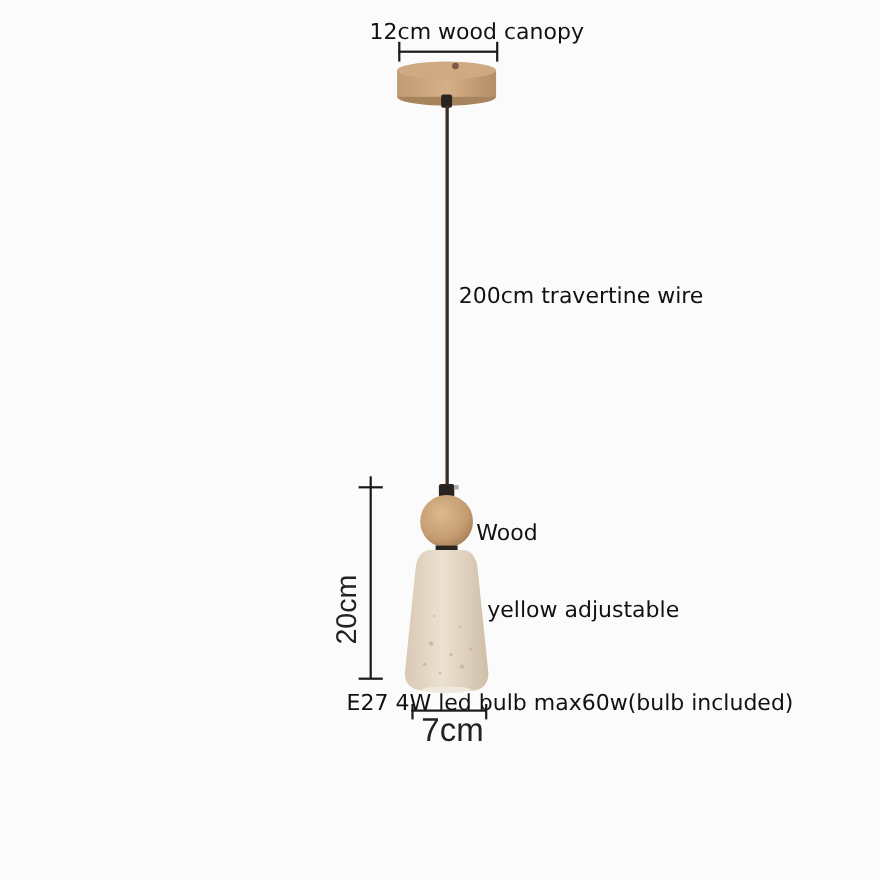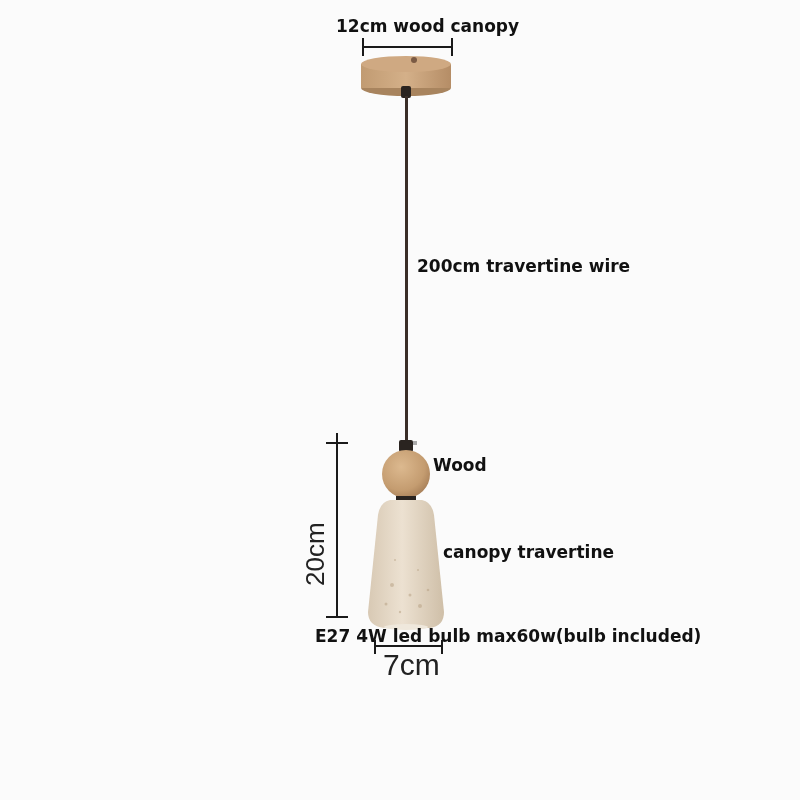--- a/index.html
+++ b/index.html
@@ -5,24 +5,24 @@
     html, body { margin: 0; padding: 0; }
     body {
       width: 800px; height: 800px;
       background: #fbfbfb;
       position: relative;
       overflow: hidden;
       font-family: "DejaVu Sans", sans-serif;
     }
     .label {
       position: absolute;
-      font-weight: bold;
+      font-weight: normal;
       color: #111;
       white-space: nowrap;
-      font-size: 17px;
+      font-size: 20px;
     }
     .thin-label {
       position: absolute;
       color: #222;
       font-family: "Liberation Sans", sans-serif;
       font-size: 30px;
       white-space: nowrap;
     }
     .line { position: absolute; background: #1a1a1a; }
     svg.product { position: absolute; left: 0; top: 0; }
@@ -80,22 +80,22 @@
     <ellipse cx="406" cy="627" rx="22" ry="3" fill="#efe8dc"></ellipse>
   </svg>
 </div>
 
 <div class="line" style="left:362px;top:46px;width:90px;height:2px;"></div>
 <div class="line" style="left:362px;top:38px;width:2px;height:18px;"></div>
 <div class="line" style="left:451px;top:38px;width:2px;height:18px;"></div>
 <div class="label" style="left:336px;top:16px;">12cm wood canopy</div>
 
 <div class="label" style="left:417px;top:256px;">200cm travertine wire</div>
-<div class="label" style="left:433px;top:455px;">Wood</div>
-<div class="label" style="left:443px;top:542px;">canopy travertine</div>
+<div class="label" style="left:433px;top:472px;">Wood</div>
+<div class="label" style="left:443px;top:542px;">yellow adjustable</div>
 
 <div class="line" style="left:336px;top:433px;width:2px;height:184px;"></div>
 <div class="line" style="left:326px;top:442px;width:22px;height:2px;"></div>
 <div class="line" style="left:326px;top:616px;width:22px;height:2px;"></div>
 <div class="thin-label" style="left:286px;top:540px;transform:rotate(-90deg);transform-origin:left top;font-size:26px;top:586px;left:300px;">20cm</div>
 
 <div class="label" style="left:315px;top:626px;text-align:center;">E27 4W led bulb max60w(bulb included)</div>
 
 <div class="line" style="left:374px;top:645px;width:68px;height:2px;"></div>
 <div class="line" style="left:374px;top:640px;width:2px;height:14px;"></div>

